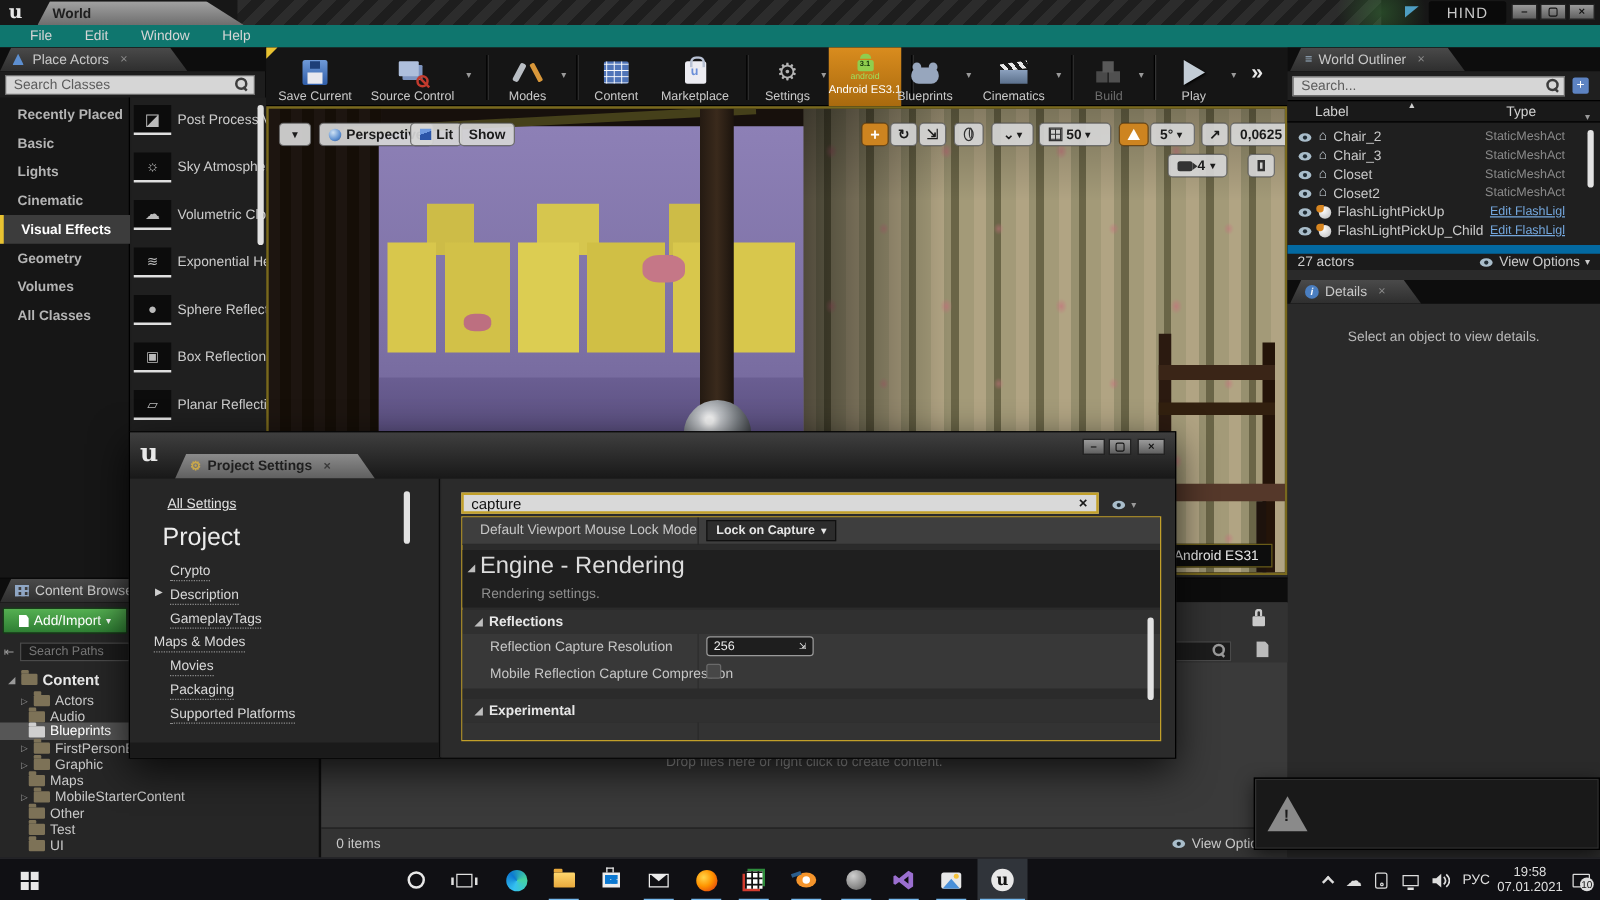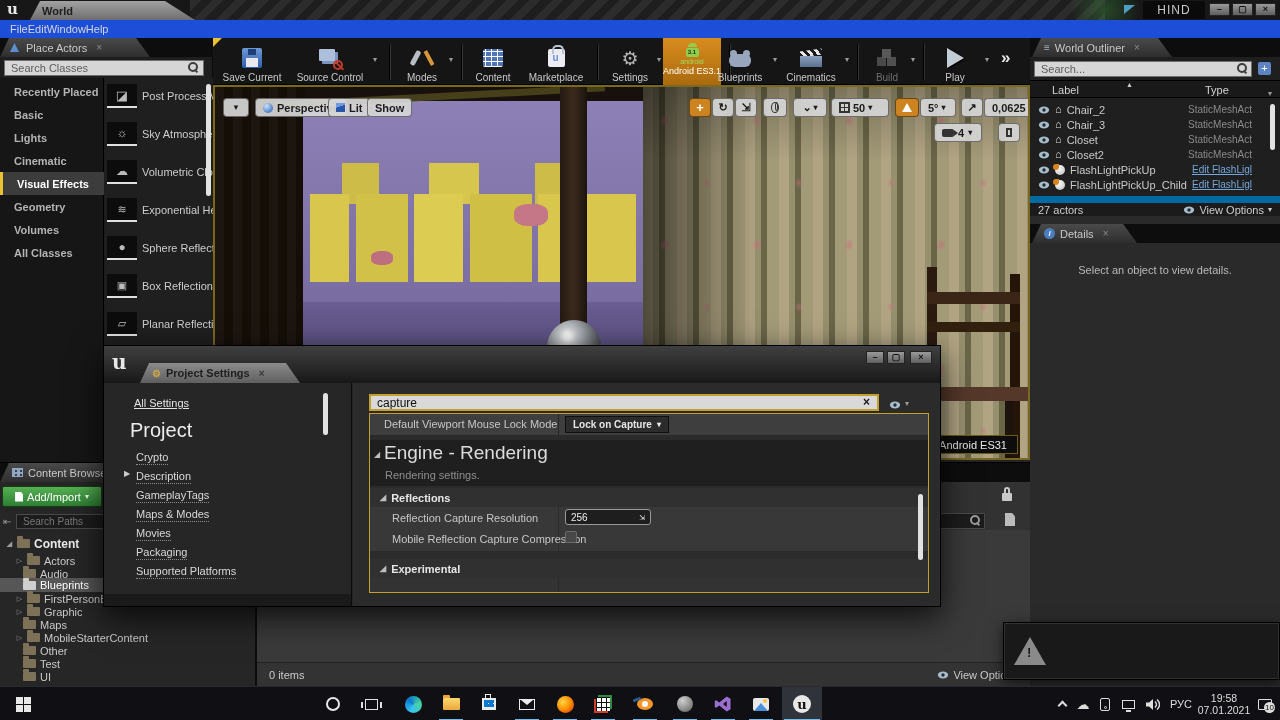--- a/index.html
+++ b/index.html
@@ -121,21 +121,21 @@
     </div>
     <div class="abs" style="left:1124px;top:5px;width:0;height:0;border-left:11px solid #4e9ec2;border-bottom:9px solid transparent;"></div>
     <div class="abs" style="left:1143px;top:1px;width:62px;height:18px;background:#0a0a0a;border-radius:2px;display:flex;align-items:center;justify-content:center;color:#c9c9c9;font-size:12px;letter-spacing:1px;">
       <span>HIND</span>
     </div>
     <div class="abs winbtn" style="left:1209px;top:3px;"><span>–</span></div>
     <div class="abs winbtn" style="left:1232px;top:3px;">▢</div>
     <div class="abs winbtn" style="left:1255px;top:3px;"><span>×</span></div>
   </div>
 
-  <div class="abs" style="left:0;top:20px;width:1280px;height:18px;background:#1d4ed8;display:flex;align-items:center;padding-left:10px;color:#d6d6d6;font-size:11px;">
+  <div class="abs" style="left:0;top:20px;width:1280px;height:18px;background:#0f766e;display:flex;align-items:center;gap:26px;padding-left:24px;color:#d6d6d6;font-size:11px;">
     <span>File</span>
     <span>Edit</span>
     <span>Window</span>
     <span>Help</span>
   </div>
 
   <div class="abs" style="left:0;top:38px;width:213px;height:424px;background:#1d1d1d;border-right:1px solid #0a0a0a;">
     <div class="abs" style="left:0;top:0;width:213px;height:19px;background:#0d0d0d;">
       <div class="abs tab" style="left:0;top:0;width:150px;">
         <span class="abs" style="left:10px;top:5px;width:9px;height:9px;background:#5d8fd0;clip-path:polygon(0 100%,50% 0,100% 100%);"></span>
@@ -526,20 +526,21 @@
     <div class="abs" style="left:255px;top:19px;width:2px;height:205px;background:#0d0d0d;"></div>
 
     <div class="abs" style="left:257px;top:19px;width:773px;height:180px;background:#3a3a3a;">
       <div class="abs" style="left:0;top:0;width:773px;height:48px;background:#323232;">
         <span class="abs" style="right:18px;top:11px;width:10px;height:8px;background:#c9c9c9;border-radius:1px;"></span>
         <span class="abs" style="right:20px;top:5px;width:6px;height:6px;border:2px solid #c9c9c9;border-bottom:none;border-radius:4px 4px 0 0;"></span>
         <input class="abs input-dark" style="left: 608px; top: 31px; width: 120px; height: 16px;">
         <span class="abs mag lt" style="left:713px;top:33px;"></span>
         <span class="abs" style="left:748px;top:31px;width:10px;height:13px;background:#bbb;clip-path:polygon(0 0,70% 0,100% 25%,100% 100%,0 100%);"></span>
       </div>
+      <div class="abs" style="left:0;top:122px;width:773px;text-align:center;color:#9e9e9e;">Drop files here or right click to create content.</div>
     </div>
     <div class="abs" style="left:257px;top:199px;width:773px;height:25px;background:#333;border-top:1px solid #222;display:flex;align-items:center;justify-content:space-between;padding:0 12px;color:#c9c9c9;">
       <span>0 items</span>
       <span style="display:flex;align-items:center;gap:4px;">
         <span class="eye sm"></span>
         <span>View Options</span>
       </span>
     </div>
   </div>
 
@@ -557,21 +558,21 @@
       <div class="abs winbtn" style="right:8px;top:5px;width:22px;"><span>×</span></div>
     </div>
 
     <div class="abs" style="left:0;top:37px;width:248px;height:223px;background:#262626;border-right:1px solid #0a0a0a;">
       <a class="abs" style="left:30px;top:14px;color:#e2e2e2;text-decoration:underline;">All Settings</a>
       <div class="abs" style="left:26px;top:36px;font-size:20px;color:#ececec;font-weight:normal;">Project</div>
       <a class="abs nav-link" style="left:32px;top:68px;">Crypto</a>
       <span class="abs" style="left:20px;top:86px;font-size:8px;color:#cfcfcf;">▶</span>
       <a class="abs nav-link" style="left:32px;top:87px;">Description</a>
       <a class="abs nav-link" style="left:32px;top:106px;">GameplayTags</a>
-      <a class="abs nav-link" style="left:32px;top:125px;text-align:right;">Maps &amp; Modes</a>
+      <a class="abs nav-link" style="left:19px;top:125px;text-align:right;">Maps &amp; Modes</a>
       <a class="abs nav-link" style="left:32px;top:144px;">Movies</a>
       <a class="abs nav-link" style="left:32px;top:163px;">Packaging</a>
       <a class="abs nav-link" style="left:32px;top:182px;">Supported Platforms</a>
       <div class="scrollv" style="left:219px;top:10px;height:42px;"></div>
       <div class="abs" style="left:0;bottom:0;width:247px;height:12px;background:#1a1a1a;"></div>
     </div>
 
     <div class="abs" style="left:249px;top:37px;width:587px;height:223px;background:#2b2b2b;">
       <input class="abs" style="left: 16px; top: 11px; width: 510px; height: 17px; background: rgb(217, 217, 217); border: 2px solid rgb(194, 160, 42); color: rgb(17, 17, 17); font-size: 12px; font-family: &quot;Liberation Sans&quot;, sans-serif; padding: 0px 20px 0px 6px;" value="capture">
       <span class="abs" style="left:510px;top:12px;color:#1a1a1a;font-weight:bold;font-size:12px;">×</span>

